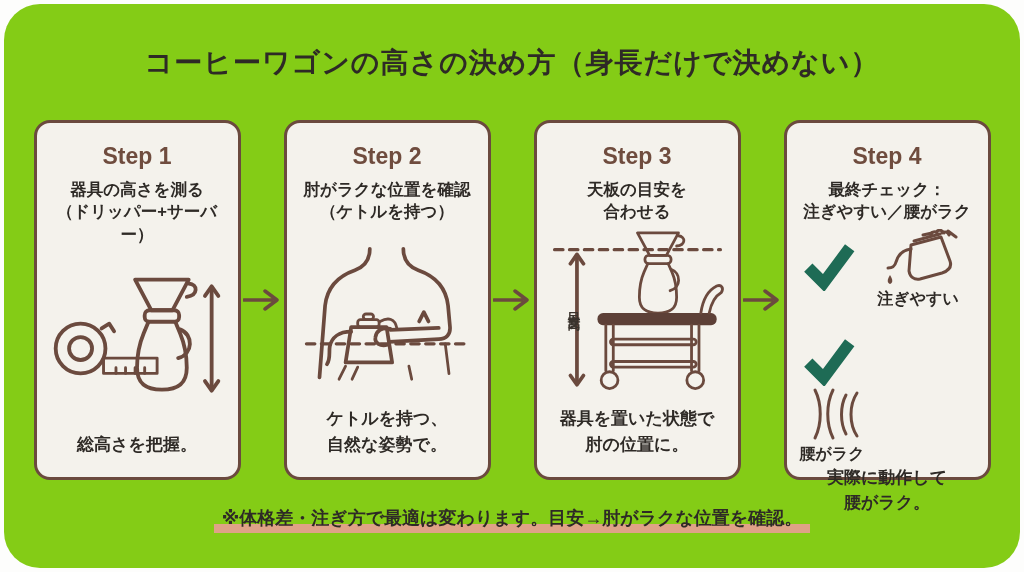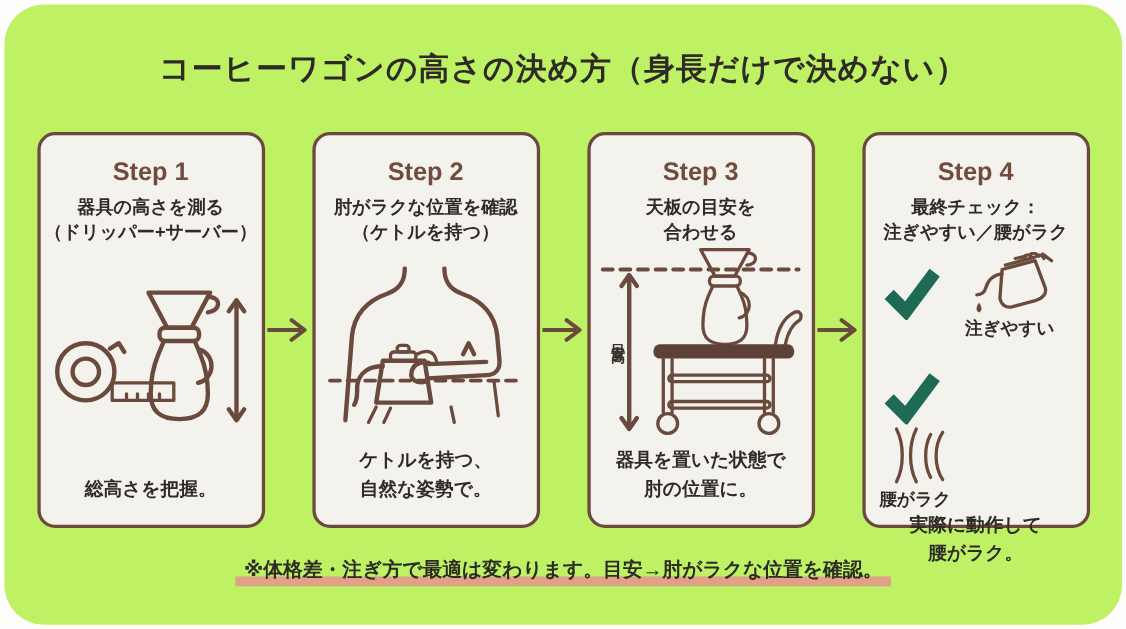--- a/index.html
+++ b/index.html
@@ -1,21 +1,21 @@
 <!DOCTYPE html>
 <html><head>
 <meta charset="utf-8">
 <style>
   html,body{margin:0;padding:0;background:#fdfdfc;width:1024px;height:572px;overflow:hidden;}
   body{font-family:"Liberation Sans","DejaVu Sans",sans-serif;color:#2e2a26;}
-  .panel{position:absolute;left:4px;top:4px;right:4px;bottom:4px;background:#bef264;border-radius:36px;}
+  .panel{position:absolute;left:4px;top:4px;right:4px;bottom:4px;background:#84cc16;border-radius:36px;}
   .title{margin:0;padding-top:40px;text-align:center;font-size:28px;font-weight:bold;color:#2e2a26;letter-spacing:1px;}
   .cards-row{display:flex;justify-content:center;align-items:stretch;margin-top:38px;}
   .card{width:207px;height:360px;background:#f4f2ec;border:3px solid #6b4a3e;border-radius:16px;
-        box-sizing:border-box;display:flex;flex-direction:column;align-items:center;padding:18px 0 16px;}
+        box-sizing:border-box;display:flex;flex-direction:column;align-items:center;padding:18px 12px 16px;}
   .step-heading{font-size:23px;font-weight:bold;color:#6f4c3e;margin:2px 0 8px;}
   .subtitle{font-size:16.5px;font-weight:bold;line-height:1.35;text-align:center;color:#2e2a26;}
   .illu{flex:1;display:flex;align-items:center;justify-content:center;position:relative;width:100%;}
   .caption{font-size:17px;font-weight:600;line-height:1.5;text-align:center;color:#2e2a26;margin-bottom:4px;}
   .arrow-wrap{width:43px;display:flex;align-items:center;justify-content:center;}
   .vlabel{position:absolute;left:16px;top:50%;transform:translateY(-54%);writing-mode:vertical-rl;
           font-size:13px;font-weight:600;color:#3a332d;letter-spacing:2px;}
   .check-row{display:flex;width:178px;align-items:flex-start;margin-top:6px;}
   .check-col{width:62px;display:flex;justify-content:center;padding-top:8px;}
   .icon-col{flex:1;display:flex;flex-direction:column;align-items:center;}

